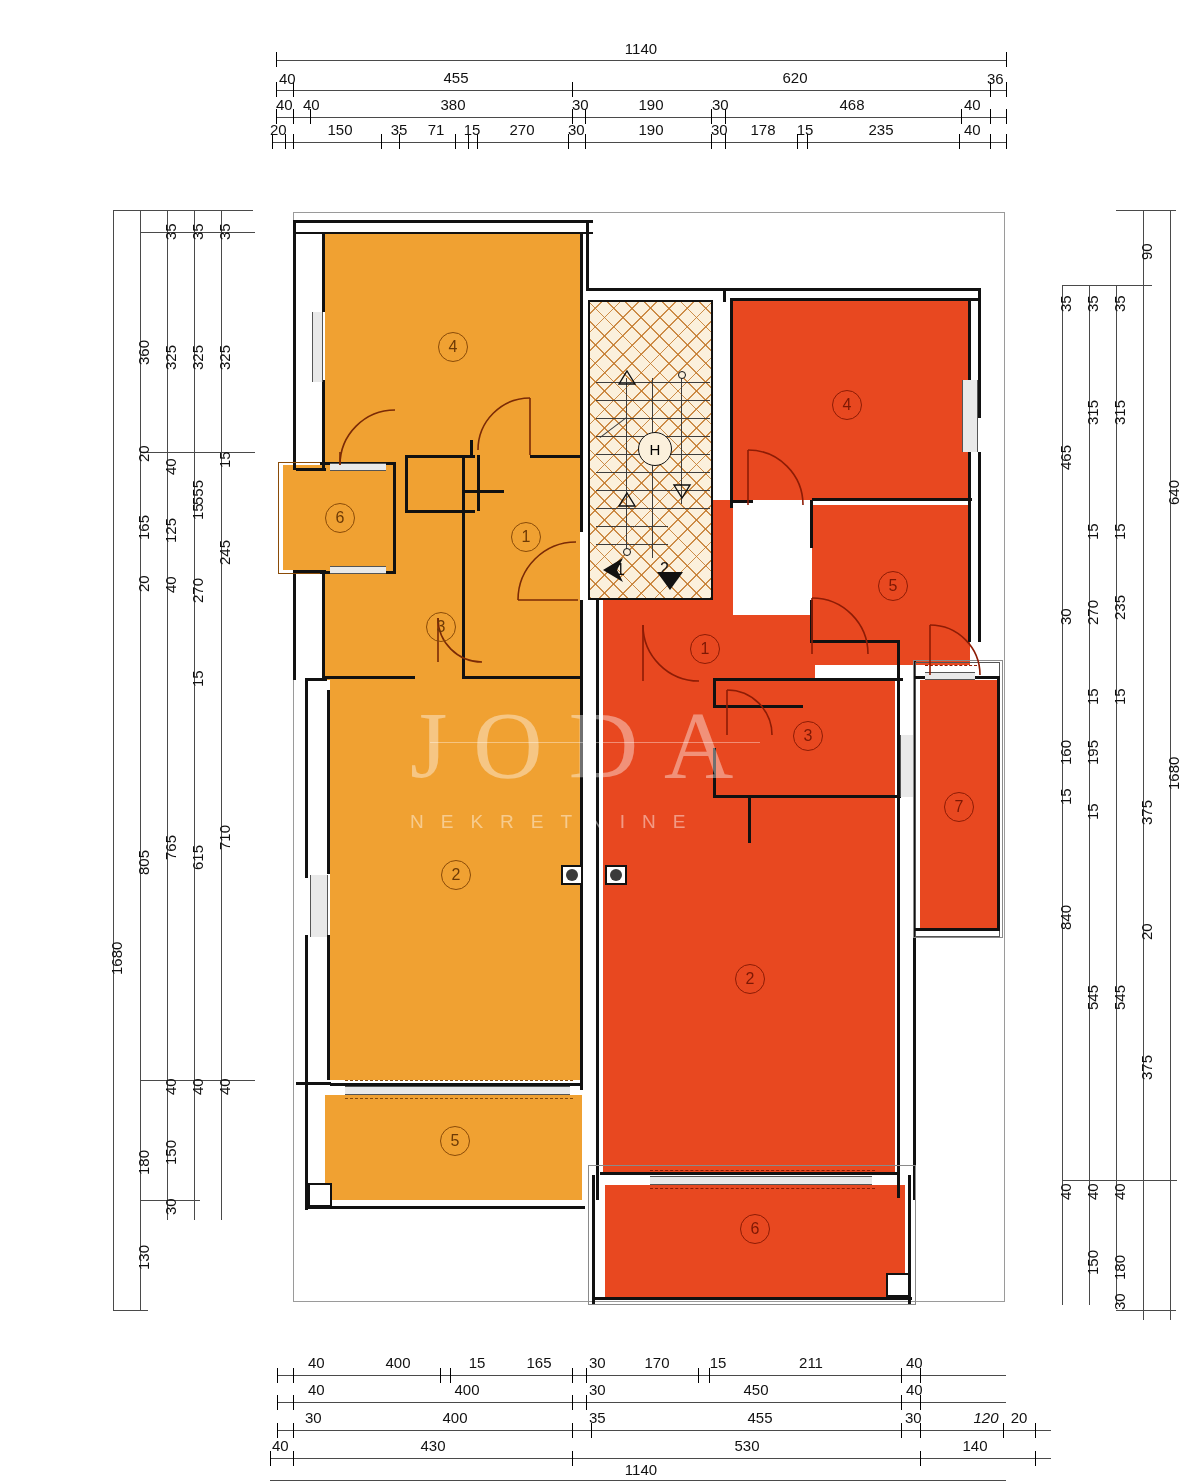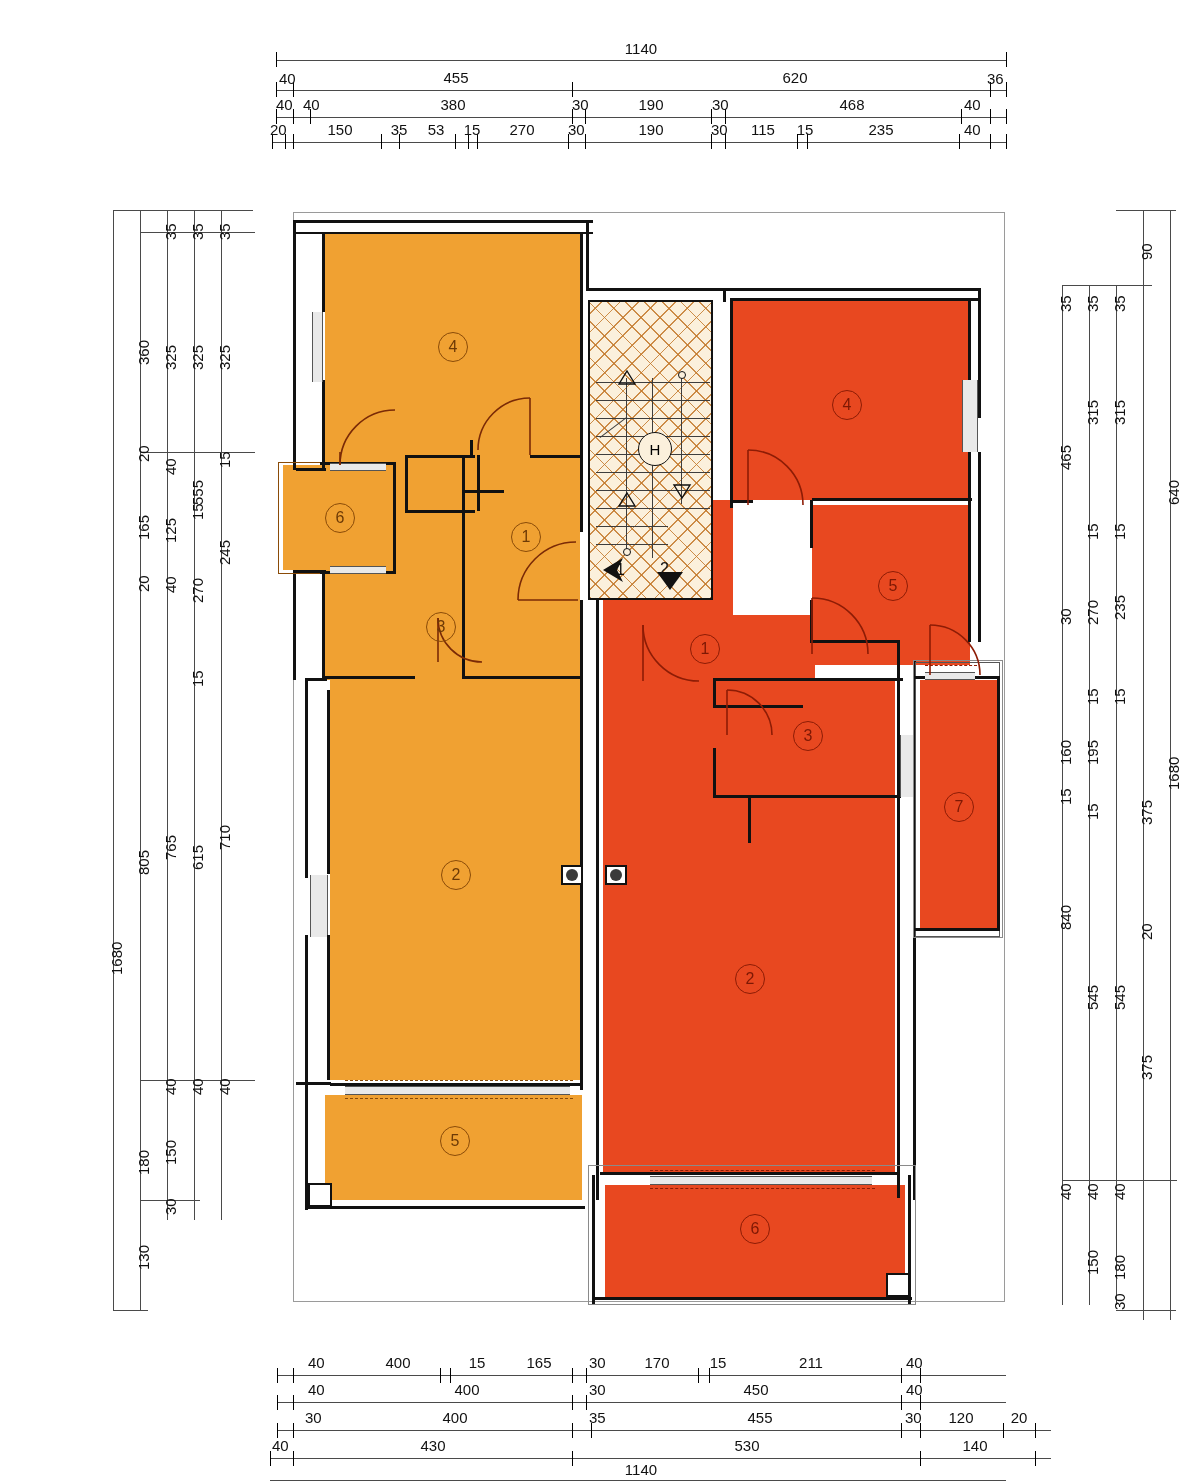--- a/index.html
+++ b/index.html
@@ -130,27 +130,27 @@
     <div class="tick" style="left:711px;top:134px;"></div>
     <div class="tick" style="left:725px;top:134px;"></div>
     <div class="tick" style="left:797px;top:134px;"></div>
     <div class="tick" style="left:807px;top:134px;"></div>
     <div class="tick" style="left:959px;top:134px;"></div>
     <div class="tick" style="left:990px;top:134px;"></div>
     <div class="tick" style="left:1006px;top:134px;"></div>
     <div class="dtxt" style="left:270px;top:122px;">20</div>
     <div class="dtxt c" style="left:340px;top:122px;">150</div>
     <div class="dtxt c" style="left:399px;top:122px;">35</div>
-    <div class="dtxt c" style="left:436px;top:122px;">53</div>
+    <div class="dtxt c" style="left:436px;top:122px;">71</div>
     <div class="dtxt c" style="left:472px;top:122px;">15</div>
     <div class="dtxt c" style="left:522px;top:122px;">270</div>
     <div class="dtxt" style="left:568px;top:122px;">30</div>
     <div class="dtxt c" style="left:651px;top:122px;">190</div>
     <div class="dtxt" style="left:711px;top:122px;">30</div>
-    <div class="dtxt c" style="left:763px;top:122px;">115</div>
+    <div class="dtxt c" style="left:763px;top:122px;">178</div>
     <div class="dtxt c" style="left:805px;top:122px;">15</div>
     <div class="dtxt c" style="left:881px;top:122px;">235</div>
     <div class="dtxt" style="left:964px;top:122px;">40</div>
   </div>
 
   <div class="abs" style="left:95px;top:200px;width:150px;height:1120px;">
 
     <div class="dimline v" style="left:18px;top:10px;height:1100px;"></div>
     <div class="dimline v" style="left:45px;top:10px;height:1100px;"></div>
     <div class="dimline v" style="left:72px;top:10px;height:1010px;"></div>
@@ -294,21 +294,21 @@
     <div class="tick" style="left:591px;top:93px;"></div>
     <div class="tick" style="left:901px;top:93px;"></div>
     <div class="tick" style="left:920px;top:93px;"></div>
     <div class="tick" style="left:1003px;top:93px;"></div>
     <div class="tick" style="left:1035px;top:93px;"></div>
     <div class="dtxt" style="left:305px;top:80px;">30</div>
     <div class="dtxt c" style="left:455px;top:80px;">400</div>
     <div class="dtxt" style="left:589px;top:80px;">35</div>
     <div class="dtxt c" style="left:760px;top:80px;">455</div>
     <div class="dtxt" style="left:905px;top:80px;">30</div>
-    <div class="dtxt c" style="left:961px;top:80px;">120</div>
+    <div class="dtxt c" style="left:986px;top:80px;font-style:italic;">120</div>
     <div class="dtxt c" style="left:1019px;top:80px;">20</div>
 
     <div class="dimline h" style="left:270px;top:128px;width:781px;"></div>
     <div class="tick" style="left:270px;top:121px;"></div>
     <div class="tick" style="left:293px;top:121px;"></div>
     <div class="tick" style="left:572px;top:121px;"></div>
     <div class="tick" style="left:920px;top:121px;"></div>
     <div class="tick" style="left:1035px;top:121px;"></div>
     <div class="dtxt" style="left:272px;top:108px;">40</div>
     <div class="dtxt c" style="left:433px;top:108px;">430</div>
@@ -581,15 +581,20 @@
     <div class="num r" style="left:944px;top:792px;">
       <span>7</span>
       </div>
     <div class="num r" style="left:735px;top:964px;">
       <span>2</span>
       </div>
     <div class="num r" style="left:740px;top:1214px;">
       <span>6</span>
       </div>
 
+    <div class="watermark" style="left:410px;top:690px;">
+      <div class="wm1">JODA</div>
+      <div class="wmbar" style="left:20px;top:52px;width:330px;"></div>
+      <div class="wm2" style="margin-top:10px;">NEKRETNINE</div>
+    </div>
 
   </div>
 </div>
 
 </body></html>

